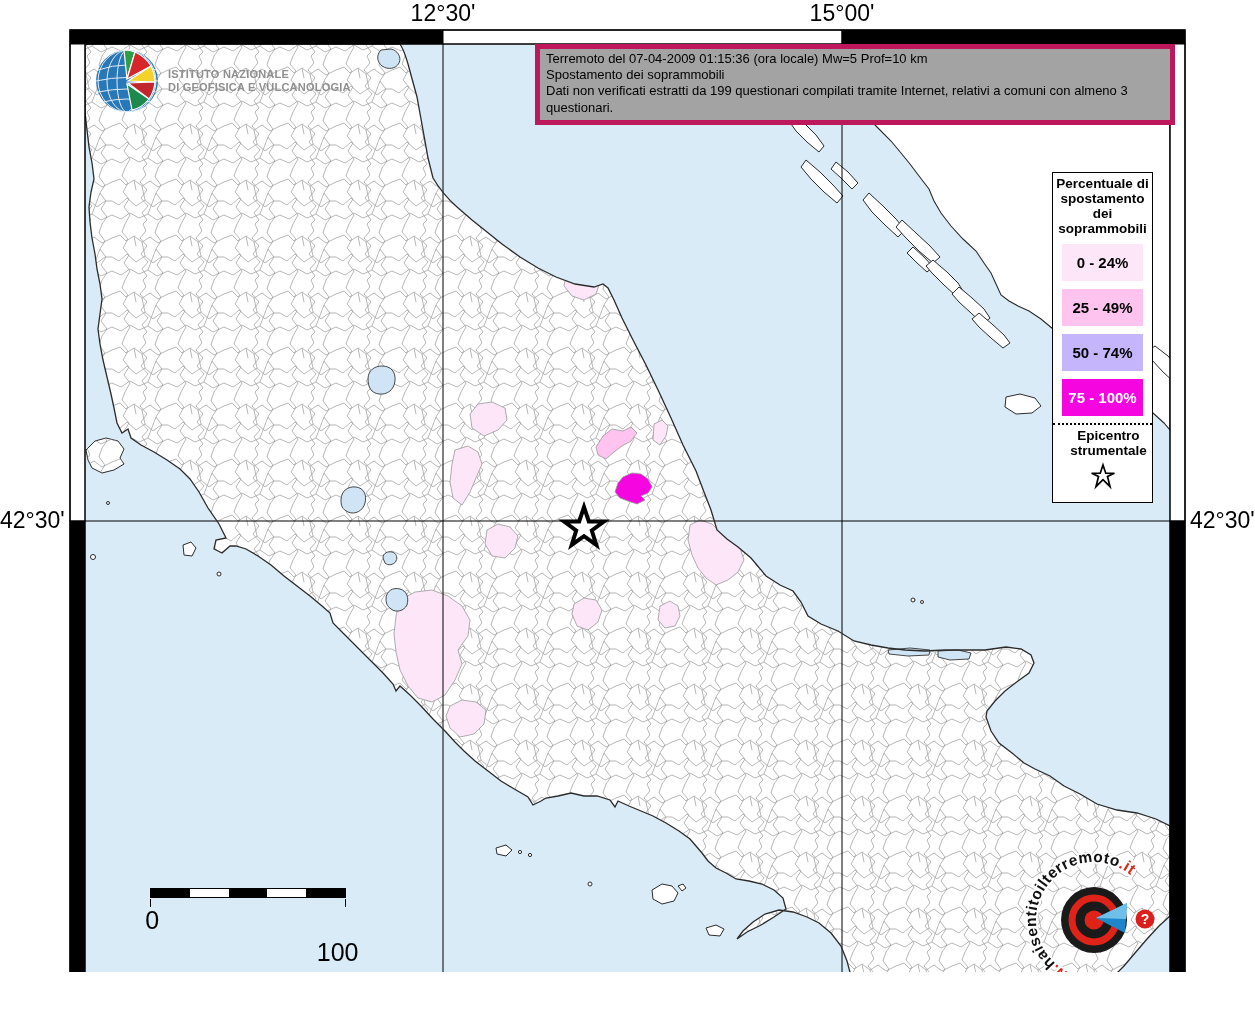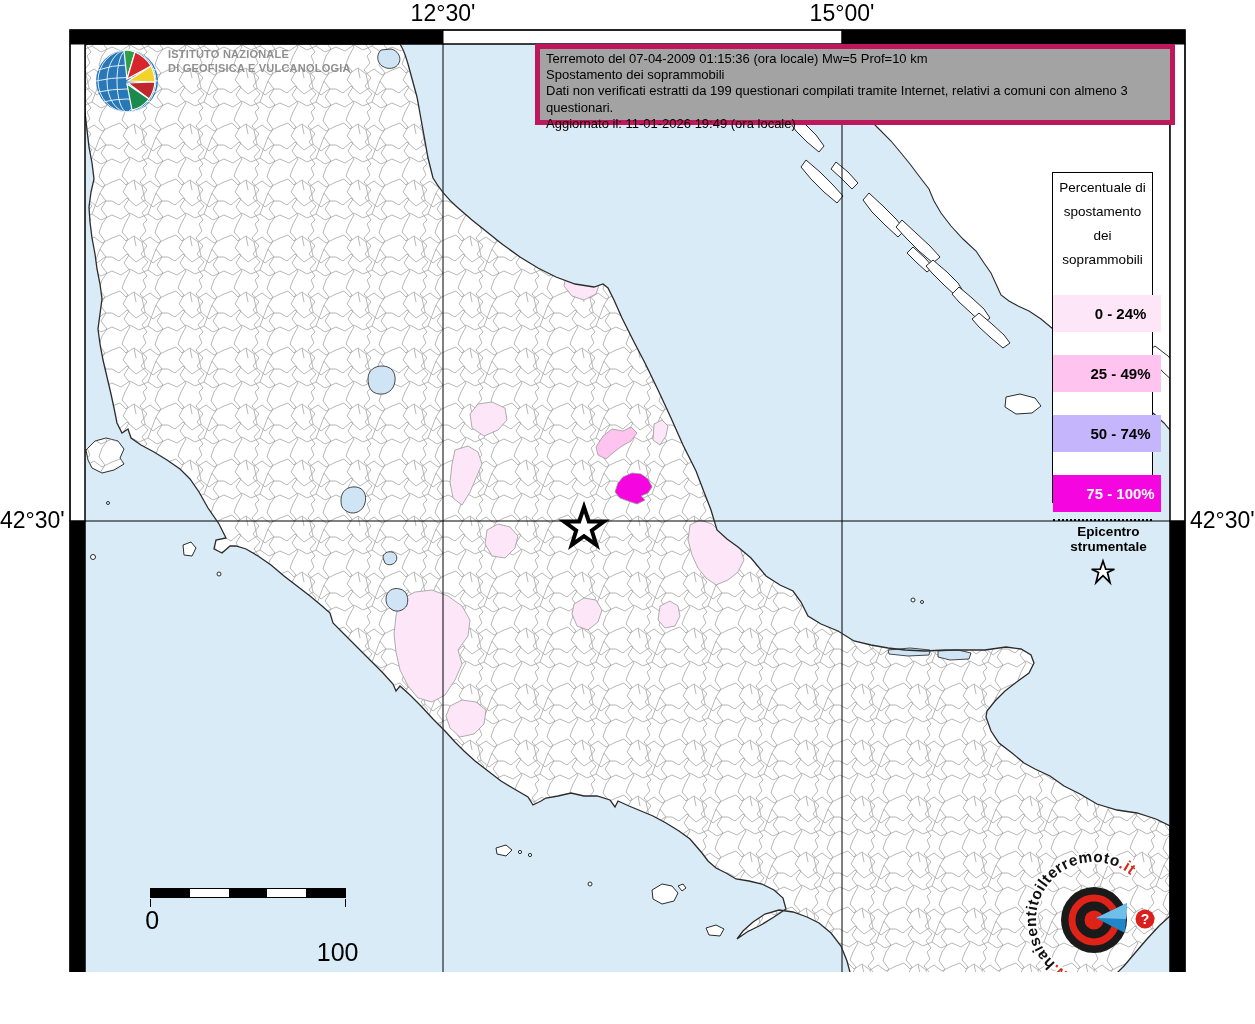--- a/index.html
+++ b/index.html
@@ -5,29 +5,29 @@
   html,body{margin:0;padding:0;background:#fff;}
   #stage{position:relative;width:1255px;height:972px;background:#fff;overflow:hidden;
          font-family:"Liberation Sans","DejaVu Sans",sans-serif;}
   .abs{position:absolute;}
   
   .lonlat{position:absolute;font-size:23px;color:#000;white-space:nowrap;}
   
   #titlebox{left:535px;top:44px;width:618px;height:67px;background:#a3a3a3;border:5px solid #be185d;
             font-size:13px;line-height:16.2px;padding:2px 6px;color:#000;z-index:30;}
   
-  #ingv{left:94px;top:48px;z-index:25;display:flex;}
+  #ingv{left:94px;top:48px;z-index:25;display:flex;align-items:center;}
   #ingv .txt{margin-left:8px;color:#8f8f8f;font-weight:bold;font-size:11.5px;line-height:13.5px;
              letter-spacing:0.2px;transform:scaleX(0.96);transform-origin:left;}
   
   #legend{left:1052px;top:172px;width:99px;height:329px;background:#fff;border:1px solid #000;
           z-index:30;text-align:center;}
-  #legend .ltitle{font-weight:normal;font-size:13.5px;line-height:24px;padding-top:3px;}
-  .swatch{width:81px;height:37px;margin:23px auto 0 auto;display:flex;align-items:center;justify-content:center;
-          font-weight:bold;font-size:15px;padding-left:27px;}
+  #legend .ltitle{font-weight:bold;font-size:13.5px;line-height:15px;padding-top:3px;}
+  .swatch{width:81px;height:37px;margin:8px auto 0 auto;display:flex;align-items:center;justify-content:center;
+          font-weight:bold;font-size:15px;}
   #legend .sep{border-top:2px dotted #000;margin:7px 0 3px 0;}
   #legend .epi{font-weight:bold;font-size:13.5px;line-height:15px;padding-left:12px;}
   
   #scalebar{left:150px;top:884px;width:196px;z-index:20;}
   #scalebar .km{text-align:center;font-size:32px;color:#000;}
   #scalebar .bar{position:relative;margin-top:4px;height:8px;border:1px solid #000;display:flex;}
   #scalebar .seg{height:8px;flex:1;}
   #scalebar .tick{position:absolute;top:10px;width:1px;height:8px;background:#000;}
   #scalebar .nums{position:relative;height:30px;margin-top:8px;font-size:25px;}
   #scalebar .n0{position:absolute;left:0;transform:translateX(-35%);}
@@ -173,21 +173,20 @@
   <div class="lonlat" style="left:782px;top:0px;width:120px;text-align:center;">15°00'</div>
   <div class="lonlat" style="left:383px;top:1000px;width:120px;text-align:center;">12°30'</div>
   <div class="lonlat" style="left:782px;top:1000px;width:120px;text-align:center;">15°00'</div>
   <div class="lonlat" style="left:0px;top:507px;width:64px;text-align:right;">42°30'</div>
   <div class="lonlat" style="left:1190px;top:507px;width:64px;text-align:left;">42°30'</div>
 
   <div class="abs" id="titlebox">
     <div>Terremoto del 07-04-2009 01:15:36 (ora locale) Mw=5 Prof=10 km</div>
     <div>Spostamento dei soprammobili</div>
     <div>Dati non verificati estratti da 199 questionari compilati tramite Internet, relativi a comuni con almeno 3 questionari.</div>
-    <div>Aggiornato il: 11-01-2026 19:49 (ora locale)</div>
   </div>
 
   <div class="abs" id="ingv">
     <svg width="66" height="66" viewBox="0 0 66 66">
       <circle cx="33" cy="33" r="31" fill="#2878b8"></circle>
       <g stroke="#ffffff" stroke-width="1" fill="none" opacity="0.85">
         <ellipse cx="33" cy="33" rx="10" ry="31"></ellipse>
         <ellipse cx="33" cy="33" rx="20" ry="31"></ellipse>
         <ellipse cx="33" cy="33" rx="29" ry="31"></ellipse>
         <path d="M4,22 Q33,12 62,22 M2,33 Q33,26 64,33 M4,44 Q33,38 62,44 M9,54 Q33,48 57,54"></path>

